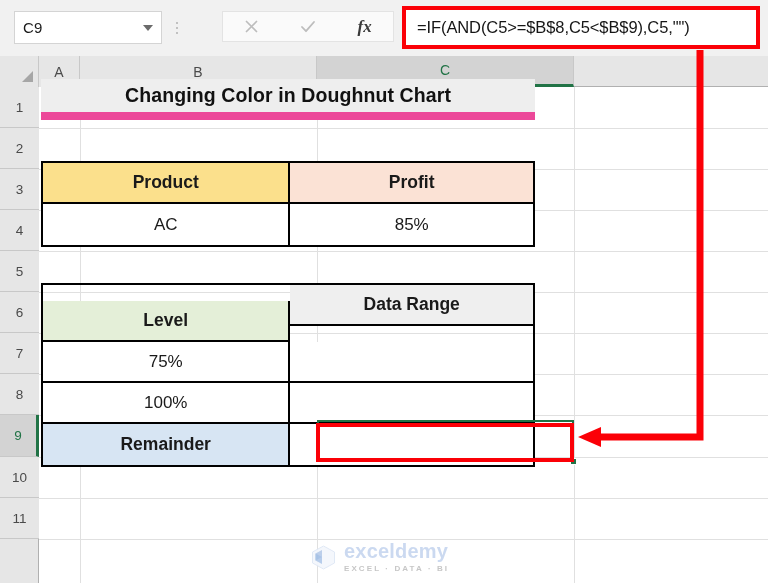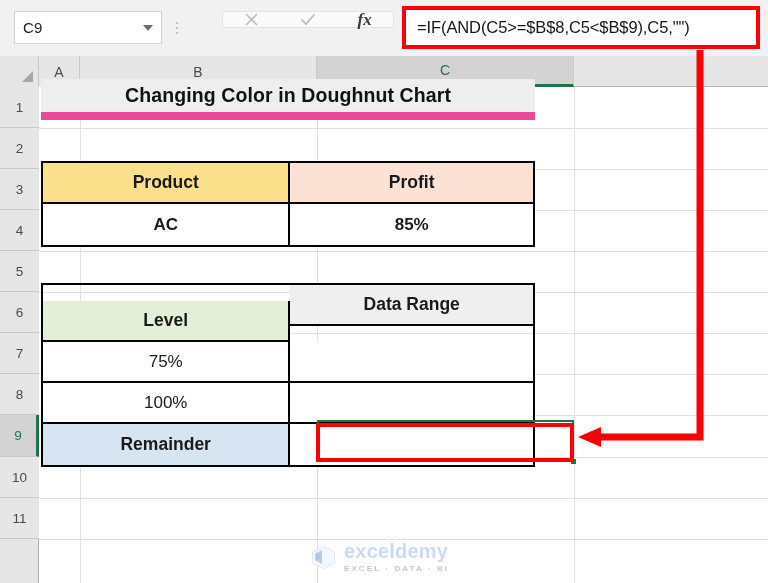--- a/index.html
+++ b/index.html
@@ -65,21 +65,21 @@
   }
   #vdots-handle i {
     display: block;
     width: 2px; height: 2px;
     background: #b0b0b0;
     border-radius: 50%;
   }
   #fx-group {
     position: absolute;
     left: 222px; top: 11px;
-    width: 172px; height: 17px;
+    width: 172px; height: 31px;
     background: #fafafa;
     border: 1px solid #e3e3e3;
     box-sizing: border-box;
     display: flex;
     align-items: center;
   }
   .fxbtn {
     flex: 1;
     height: 100%;
     display: flex;
@@ -250,21 +250,21 @@
     box-sizing: border-box;
     display: flex;
     align-items: center;
     justify-content: center;
     border-right: 2px solid #000000;
     border-bottom: 2px solid #000000;
     font-size: 17px;
     color: #1a1a1a;
   }
   .tcell.last { border-right: none; }
-  .trow.last .tcell { border-bottom: none; font-weight: bold; }
+  .trow.last .tcell { border-bottom: none; }
   .tcell.hdr { font-weight: 700; font-size: 17.5px; }
 
   #tbl-product { left: 41px; top: 161px; width: 494px; }
   #tbl-level   { left: 41px; top: 283px; width: 494px; }
 
   .col-b { width: 258px; height: 41px; }
   .col-c { width: 253px; height: 41px; }
 
   .bg-gold  { background: #fbe08c; }
   .bg-peach { background: #fbe2d5; }

